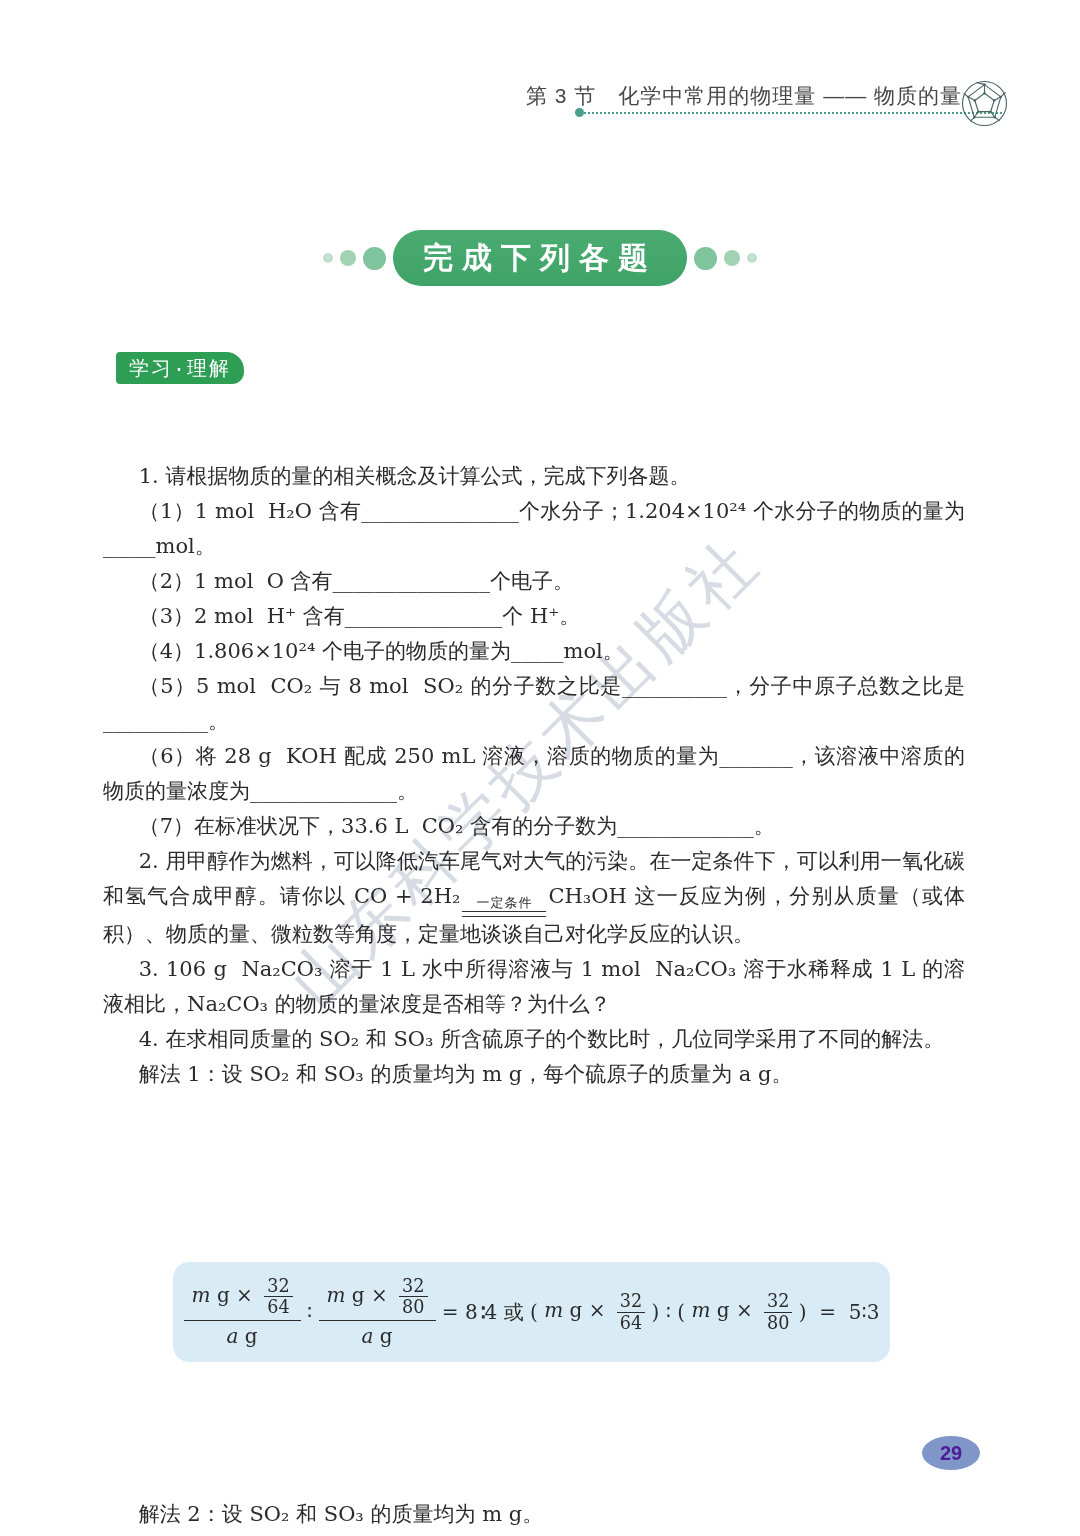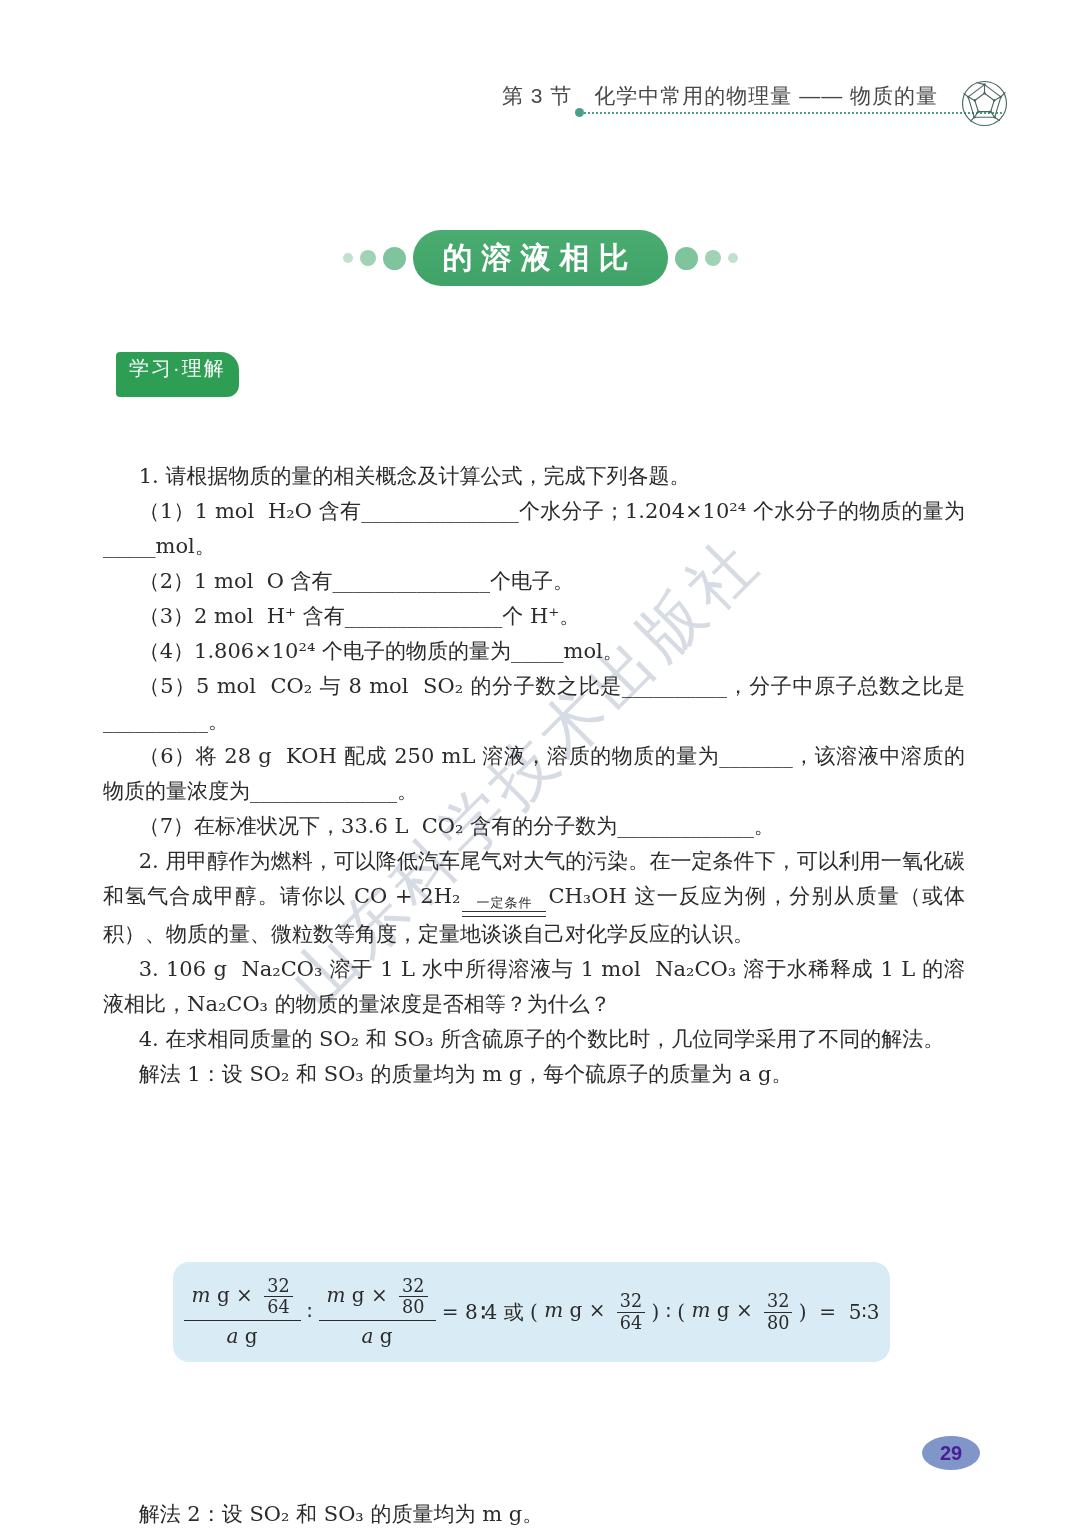--- a/index.html
+++ b/index.html
@@ -12,21 +12,21 @@
   .watermark {
     position:absolute; left:210px; top:728px; z-index:0;
     font-size:64px; letter-spacing:6px; white-space:nowrap;
     color:var(--watermark_gray); opacity:0.38;
     transform:rotate(-45deg); transform-origin:center;
     font-family:"DejaVu Serif","Liberation Serif",serif;
     pointer-events:none;
   }
   
   .header-title {
-    position:absolute; top:82px; right:142px; z-index:1;
+    position:absolute; top:82px; right:118px; z-index:1;
     font-family:"Liberation Sans","DejaVu Sans",sans-serif;
     font-size:21px; color:var(--header_gray); letter-spacing:1px;
   }
   .header-rule {
     position:absolute; top:112px; left:581px; width:421px; height:0;
     border-top:2px dotted var(--rule_teal); z-index:1;
   }
   .header-dot {
     position:absolute; top:108px; left:575px; width:9px; height:9px;
     border-radius:50%; background:var(--rule_teal); z-index:1;
@@ -44,22 +44,22 @@
     font-family:"Liberation Sans","DejaVu Sans",sans-serif;
   }
   .dot { border-radius:50%; }
   .dot.s { width:10px; height:10px; background:var(--dot_green_light); }
   .dot.m { width:16px; height:16px; background:var(--dot_green_mid); }
   .dot.l { width:23px; height:23px; background:var(--dot_green_big); }
   
   .tag {
     position:absolute; top:352px; left:116px; z-index:2;
     background:var(--tag_green); color:#fff; font-size:20px;
-    font-family:Liberation Sans, sans-serif;
-    padding:3px 13px 15px; border-radius:4px 18px 12px 4px; letter-spacing:2px;
+    font-family:Liberation Mono, monospace;
+    padding:3px 13px 2px; border-radius:4px 18px 12px 4px; letter-spacing:2px;
   }
   
   .content {
     position:absolute; top:389px; left:103px; width:862px; z-index:1;
     font-size:21px; line-height:35px; text-align:justify; white-space:pre-wrap;
   }
   .para { margin:0; text-indent:1.7em; }
   .para.solution2 { margin-top:30px; }
   
   .cond { display:inline-block; vertical-align:-4px; text-align:left; margin:0 16px; white-space:nowrap; text-indent:0; }
@@ -127,21 +127,21 @@
         <circle cx="33" cy="36.5" r="1.2"></circle>
       <circle cx="13" cy="36.5" r="1.2"></circle>
         <circle cx="7" cy="16.5" r="1.2"></circle>
     </g>
   </svg>
 
   <div class="banner">
     <span class="dot s"></span>
     <span class="dot m"></span>
     <span class="dot l"></span>
-    <span class="pill">的溶液相比</span>
+    <span class="pill">完成下列各题</span>
     <span class="dot l"></span>
     <span class="dot m"></span>
     <span class="dot s"></span>
   </div>
 
   <div class="tag">学习·理解</div>
 
   <div class="content">
     <div id="exercises-a"><p class="para"><span>1. 请根据物质的量的相关概念及计算公式，完成下列各题。</span></p><p class="para"><span>（1）1 mol  H₂O 含有_______________个水分子；1.204×10²⁴ 个水分子的物质的量为_____mol。</span></p><p class="para"><span>（2）1 mol  O 含有_______________个电子。</span></p><p class="para"><span>（3）2 mol  H⁺ 含有_______________个 H⁺。</span></p><p class="para"><span>（4）1.806×10²⁴ 个电子的物质的量为_____mol。</span></p><p class="para"><span>（5）5 mol  CO₂ 与 8 mol  SO₂ 的分子数之比是__________，分子中原子总数之比是__________。</span></p><p class="para"><span>（6）将 28 g  KOH 配成 250 mL 溶液，溶质的物质的量为_______，该溶液中溶质的物质的量浓度为______________。</span></p><p class="para"><span>（7）在标准状况下，33.6 L  CO₂ 含有的分子数为_____________。</span></p><p class="para"><span>2. 用甲醇作为燃料，可以降低汽车尾气对大气的污染。在一定条件下，可以利用一氧化碳和氢气合成甲醇。请你以 CO + 2H₂</span><span class="cond"><span class="ct">一定条件</span><span class="dbl"></span></span><span>CH₃OH 这一反应为例，分别从质量（或体积）、物质的量、微粒数等角度，定量地谈谈自己对化学反应的认识。</span></p><p class="para"><span>3. 106 g  Na₂CO₃ 溶于 1 L 水中所得溶液与 1 mol  Na₂CO₃ 溶于水稀释成 1 L 的溶液相比，Na₂CO₃ 的物质的量浓度是否相等？为什么？</span></p><p class="para"><span>4. 在求相同质量的 SO₂ 和 SO₃ 所含硫原子的个数比时，几位同学采用了不同的解法。</span></p><p class="para"><span>解法 1：设 SO₂ 和 SO₃ 的质量均为 m g，每个硫原子的质量为 a g。</span></p></div>
 

